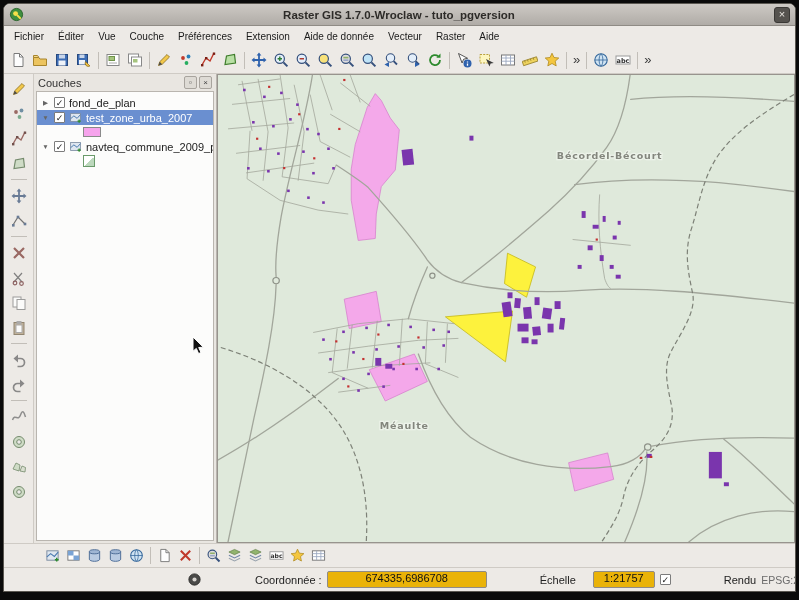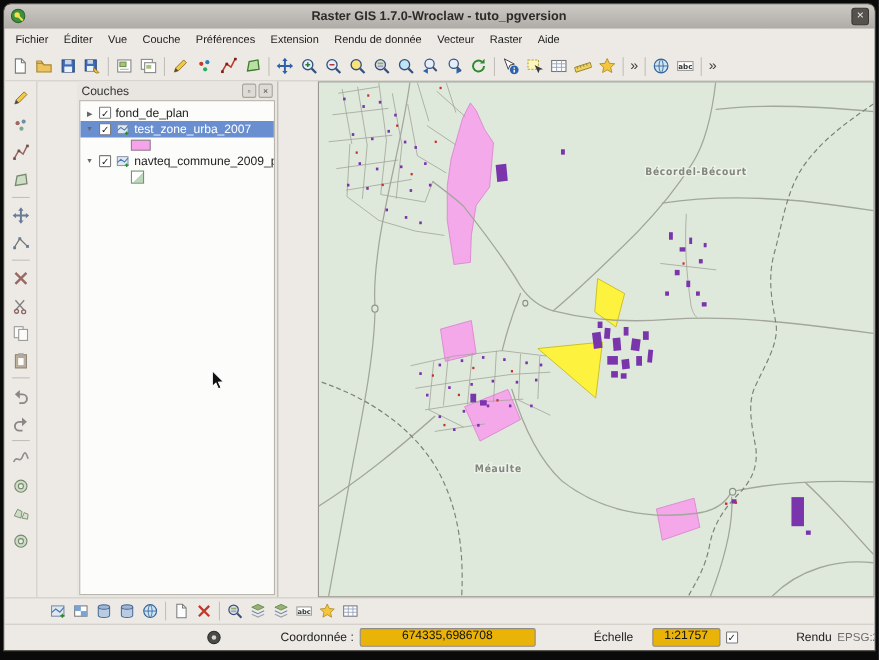--- a/index.html
+++ b/index.html
@@ -16,21 +16,21 @@
   .menubar{height:21px;flex:0 0 21px;display:flex;align-items:center;padding-left:3px;font-size:10px;color:#1a1a1a;background:#edeae6;}
   .menu-item{padding:3px 7px;white-space:nowrap;}
   
   .toolbar{height:27px;flex:0 0 27px;display:flex;align-items:center;padding:1px 3px;border-bottom:1px solid #cfcbc5;background:#edeae6;}
   .tbtn{width:22px;height:22px;display:inline-flex;align-items:center;justify-content:center;background:transparent;border:1px solid transparent;border-radius:2px;padding:0;flex:0 0 22px;}
   .ic{width:16px;height:16px;display:block;pointer-events:none;}
   .tsep{width:1px;height:17px;background:#c2beb8;margin:0 3px;flex:0 0 1px;}
   .tsep-h{width:16px;height:1px;background:#c2beb8;margin:2px 0;}
   .toverflow{font-size:13px;color:#3c3c3c;padding:0 3px;line-height:20px;}
   
-  .main{flex:1;display:flex;min-height:0;gap:36px;}
+  .main{flex:1;display:flex;min-height:0;}
   .left-toolbar{width:30px;flex:0 0 30px;border-right:1px solid #cfcbc5;display:flex;flex-direction:column;align-items:center;padding-top:3px;gap:2px;background:#edeae6;}
   .left-toolbar .tbtn{width:24px;height:23px;flex:0 0 23px;}
   .left-toolbar .tbtn .ic{filter:grayscale(.55) opacity(.8);}
   .left-toolbar .tbtn:first-child .ic{filter:none;}
   
   .layers-panel{width:183px;flex:0 0 183px;display:flex;flex-direction:column;background:#e9e6e1;border-right:1px solid #b9b5af;}
   .panel-header{height:17px;flex:0 0 17px;display:flex;align-items:center;padding:0 4px;font-size:11px;color:#333;}
   .panel-header .ph-title{flex:1;}
   .panel-btn{width:13px;height:13px;font-size:8px;line-height:11px;text-align:center;background:#dedbd5;border:1px solid #a8a49e;border-radius:2px;padding:0;color:#444;margin-left:2px;}
   .layer-tree{flex:1;background:#fcfcfb;border:1px solid #b9b5af;margin:0 2px 2px 2px;padding:3px 0;font-size:11px;color:#222;overflow:hidden;}
@@ -263,21 +263,21 @@
     <button class="closebtn">×</button>
   </div>
 
   <div class="menubar" id="menubar">
       <div class="menu-item">Fichier</div>
       <div class="menu-item">Éditer</div>
       <div class="menu-item">Vue</div>
       <div class="menu-item">Couche</div>
       <div class="menu-item">Préférences</div>
       <div class="menu-item">Extension</div>
-      <div class="menu-item">Rendu de donnée</div>
+      <div class="menu-item">Aide de donnée</div>
       <div class="menu-item">Vecteur</div>
       <div class="menu-item">Raster</div>
       <div class="menu-item">Aide</div>
     </div>
 
   <div class="toolbar" id="toolbar">
       <button class="tbtn">
         <svg class="ic" viewBox="0 0 16 16">
           <use href="#i-page" xlink:href="#i-page"></use>
         </svg>

